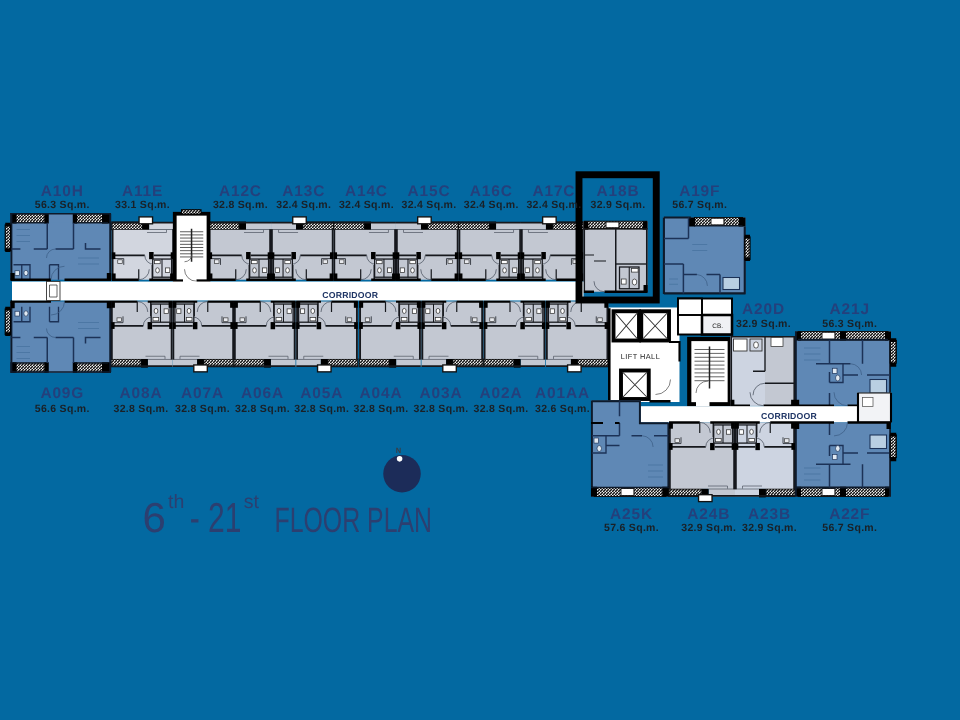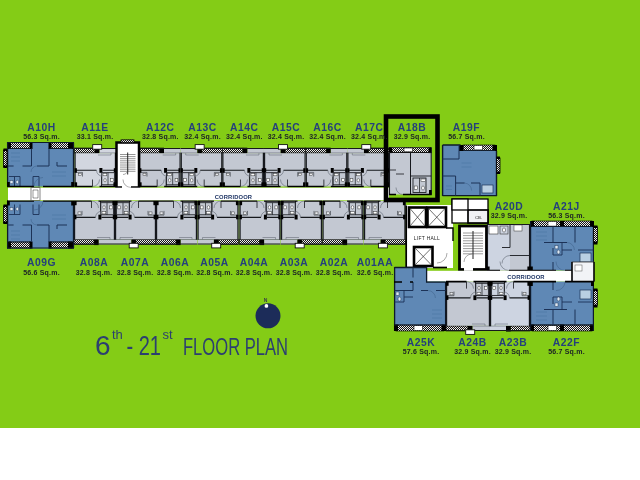--- a/index.html
+++ b/index.html
@@ -1,15 +1,15 @@
 <!DOCTYPE html>
 <html><head><meta charset="utf-8"><style>
 html,body{margin:0;padding:0;background:#fff;}
 *{font-family:"Liberation Sans",sans-serif;}
-.wrap{width:640px;height:428px;position:relative;background:#84cc16;overflow:hidden;}
+.wrap{width:640px;height:480px;position:relative;background:#0369a1;overflow:hidden;}
 </style></head><body>
 <div class="wrap">
 <svg width="640" height="480" viewBox="0 0 640 480" xmlns="http://www.w3.org/2000/svg">
 <defs>
 <pattern id="hat" width="2.0" height="2.0" patternUnits="userSpaceOnUse">
           <rect width="2.0" height="2.0" fill="#ededed"></rect>
           <path d="M0 2.0 L2.0 0" stroke="#141414" stroke-width="1.0"></path>
         </pattern>
 </defs>
 

